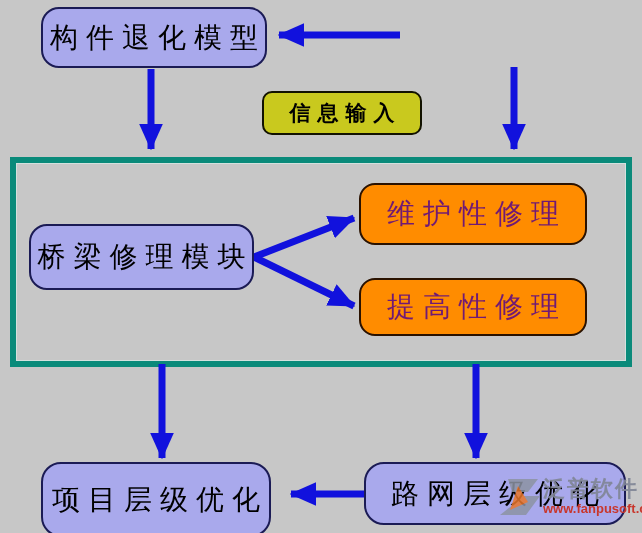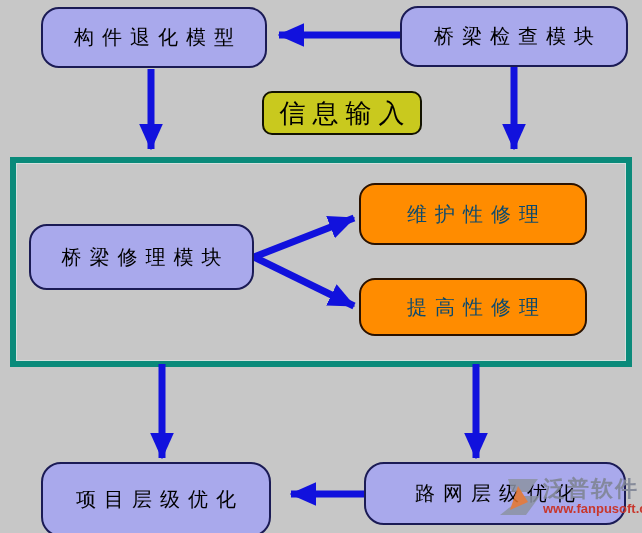--- a/index.html
+++ b/index.html
@@ -7,27 +7,27 @@
   .stage {
     position:relative; width:642px; height:533px;
     background:#c7c7c7; overflow:hidden;
     font-family:"Liberation Serif","DejaVu Serif",serif;
   }
   .arrows { position:absolute; left:0; top:0; width:642px; height:533px; pointer-events:none; }
   .node {
     position:absolute; display:flex; align-items:center; justify-content:center;
   }
   .node .lbl {
-    font-size:20px; color:#000; letter-spacing:8px; padding-left:8px; white-space:nowrap;
+    font-size:28px; color:#000; letter-spacing:8px; padding-left:8px; white-space:nowrap;
   }
   .purple { background:#a9a9ec; border:2px solid #1b1b55; border-radius:18px; }
   .yellow { background:#c9c91e; border:2px solid #121200; border-radius:10px; }
-  .yellow .lbl { font-size:26px; letter-spacing:7px; padding-left:7px; }
+  .yellow .lbl { font-size:21px; letter-spacing:7px; padding-left:7px;font-weight:bold; }
   .orange { background:#ff8c00; border:2px solid #2a1200; border-radius:16px; }
-  .orange .lbl { color:#0c4a6e; }
+  .orange .lbl { color:#701a75; }
   .round20 { border-radius:20px; }
   .container-box {
     position:absolute; left:10px; top:157px; width:622px; height:210px;
     border:6px solid #0a8a7a;
     box-shadow:inset 0 0 0 1px rgba(220,245,240,.55);
   }
   
   .n-degradation { left:41px;  top:7px;   width:226px; height:61px; }
   .n-inspection  { left:400px; top:6px;   width:228px; height:61px; }
   .n-info        { left:262px; top:91px;  width:160px; height:44px; }
@@ -81,23 +81,20 @@
       <line x1="476" y1="364" x2="476" y2="458" marker-end="url(#ah)"></line>
 
       <line x1="364" y1="494" x2="291" y2="494" marker-end="url(#ah)"></line>
     </g>
   </svg>
 
   <div class="node purple n-degradation">
     <span class="lbl">构件退化模型</span>
   </div>
 
-  <div class="node purple n-inspection">
-    <span class="lbl">桥梁检查模块</span>
-  </div>
 
   <div class="node yellow n-info">
     <span class="lbl">信息输入</span>
   </div>
 
   <div class="node purple n-repair">
     <span class="lbl">桥梁修理模块</span>
   </div>
 
   <div class="node orange n-maint">

